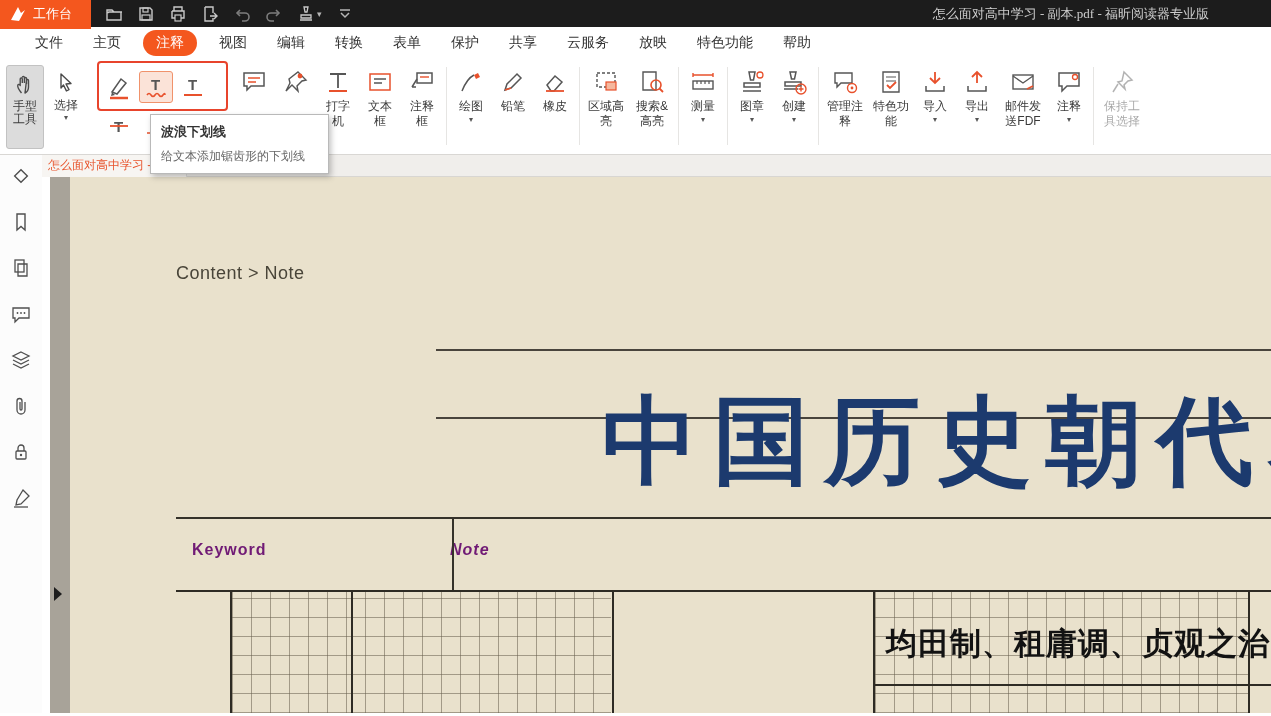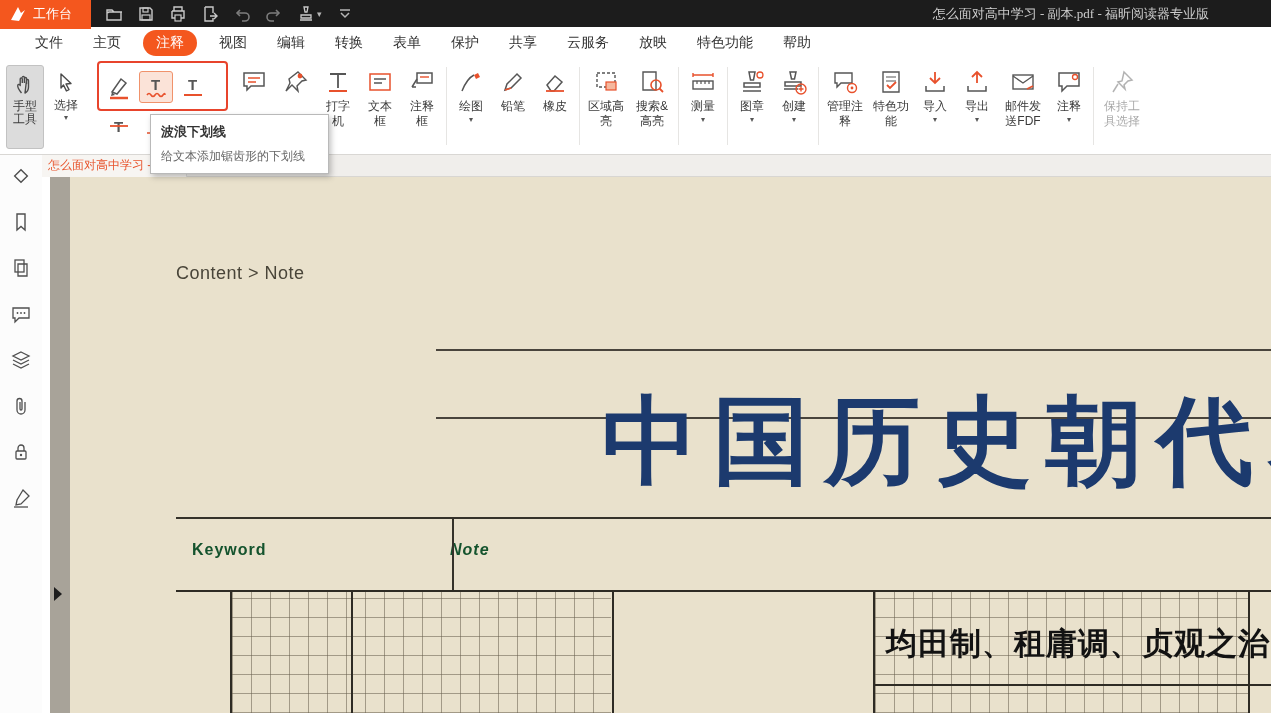--- a/index.html
+++ b/index.html
@@ -74,21 +74,21 @@
   .breadcrumb { left:106px; top:86px; font-size:18px; font-weight:500; color:#494539; letter-spacing:.5px; }
   .chapter { left:104px; top:168px; font-size:56px; font-family:"Liberation Serif","DejaVu Serif",serif;
     color:#3b3830; }
   .rule { height:2px; background:#49443c; }
   .rule-1 { left:366px; right:0; top:172px; }
   .rule-2 { left:366px; right:0; top:240px; }
   .rule-3 { left:106px; right:0; top:340px; background:#35322a; }
   .rule-4 { left:106px; right:0; top:413px; background:#2e2b24; }
   .doc-title { left:532px; top:210px; font-size:96px; line-height:110px; font-weight:bold;
     font-family:"Liberation Serif","DejaVu Serif",serif; color:#1c3a6e; letter-spacing:15px; white-space:nowrap; }
-  .hdr { top:364px; font-size:16px; font-weight:bold; color:#14532d; letter-spacing:1px;text-align:right; }
+  .hdr { top:364px; font-size:16px; font-weight:bold; color:#701a75; letter-spacing:1px;text-align:right; }
   .hdr-keyword { left:122px; } .hdr-note { left:380px;font-style:italic; }
   .hdr-div { left:382px; top:340px; width:2px; height:75px; background:#35322a; }
   .vline { top:413px; bottom:0; width:2px; background:#2e2b24; }
   .v1{left:160px} .v2{left:281px} .v3{left:542px} .v4{left:803px} .v5{left:1178px}
   .gridarea { top:415px; bottom:0; background-image:
       repeating-linear-gradient(0deg, rgba(104,95,78,.55) 0 1px, transparent 1px 19px),
       repeating-linear-gradient(90deg, rgba(104,95,78,.55) 0 1px, transparent 1px 19px); }
   .grid-a { left:162px; width:379px; }
   .grid-b { left:805px; width:373px; }
   .row-line { left:803px; right:0; top:507px; height:2px; background:#2e2b24; }

